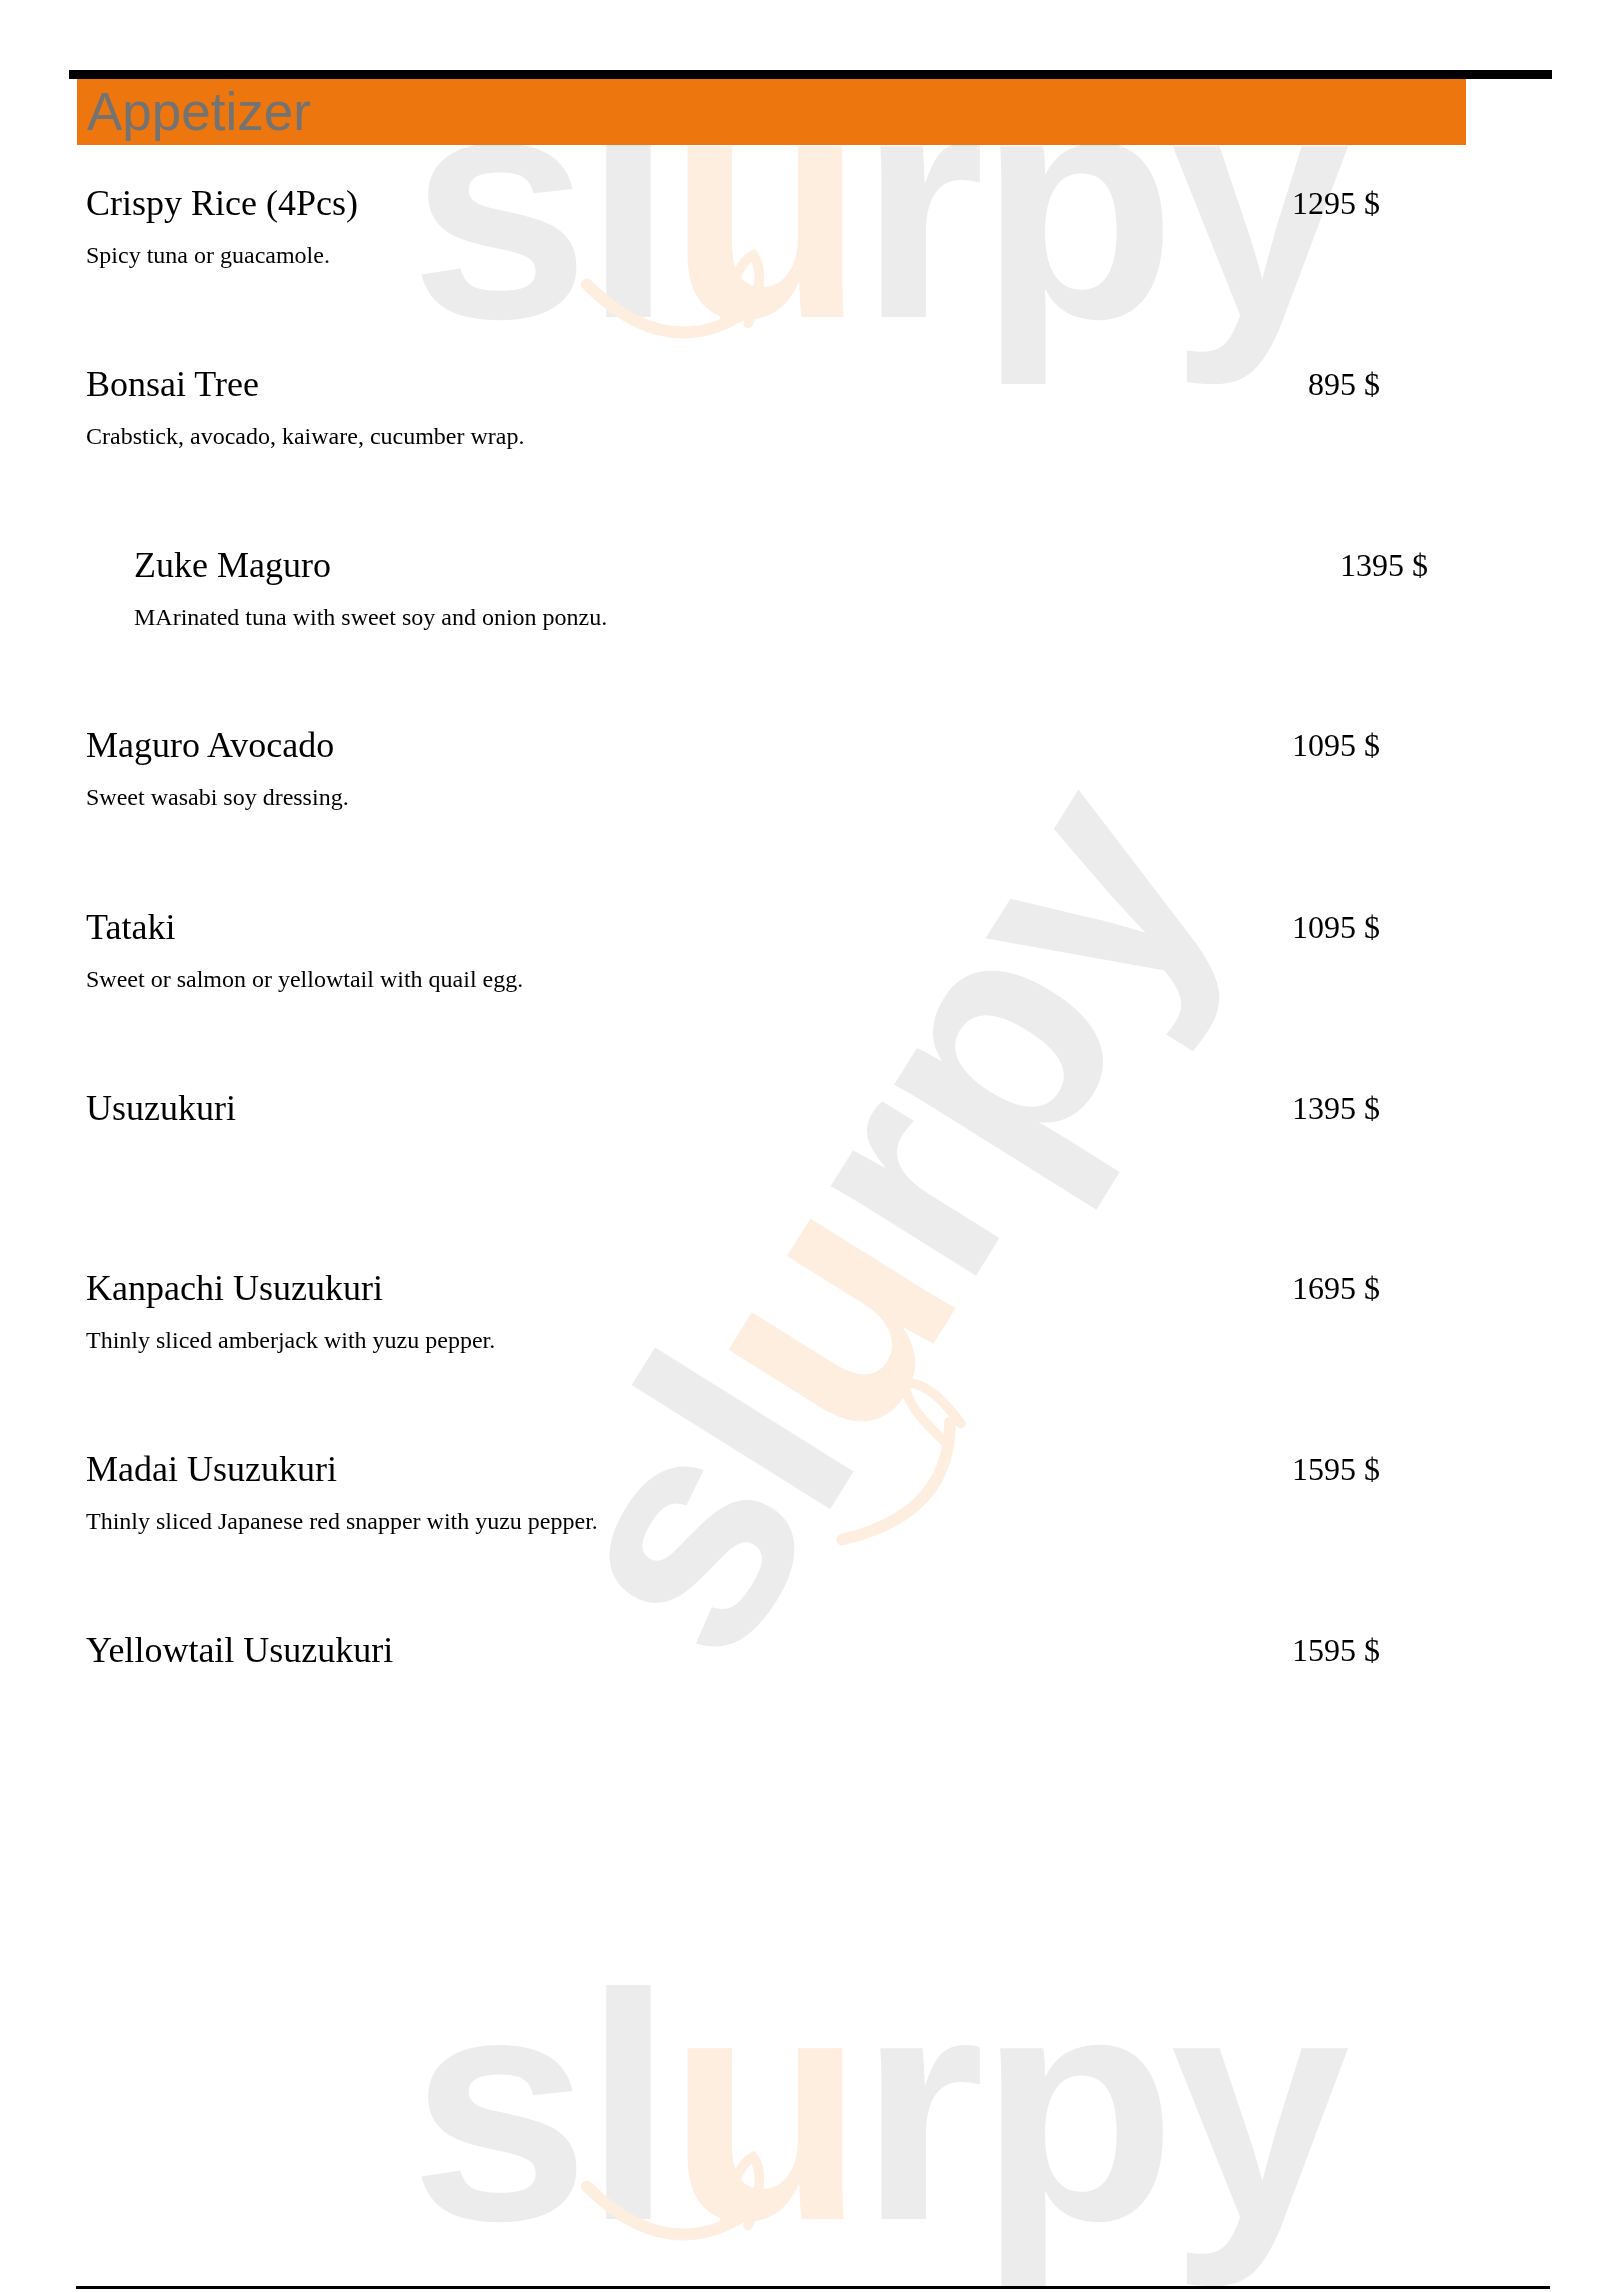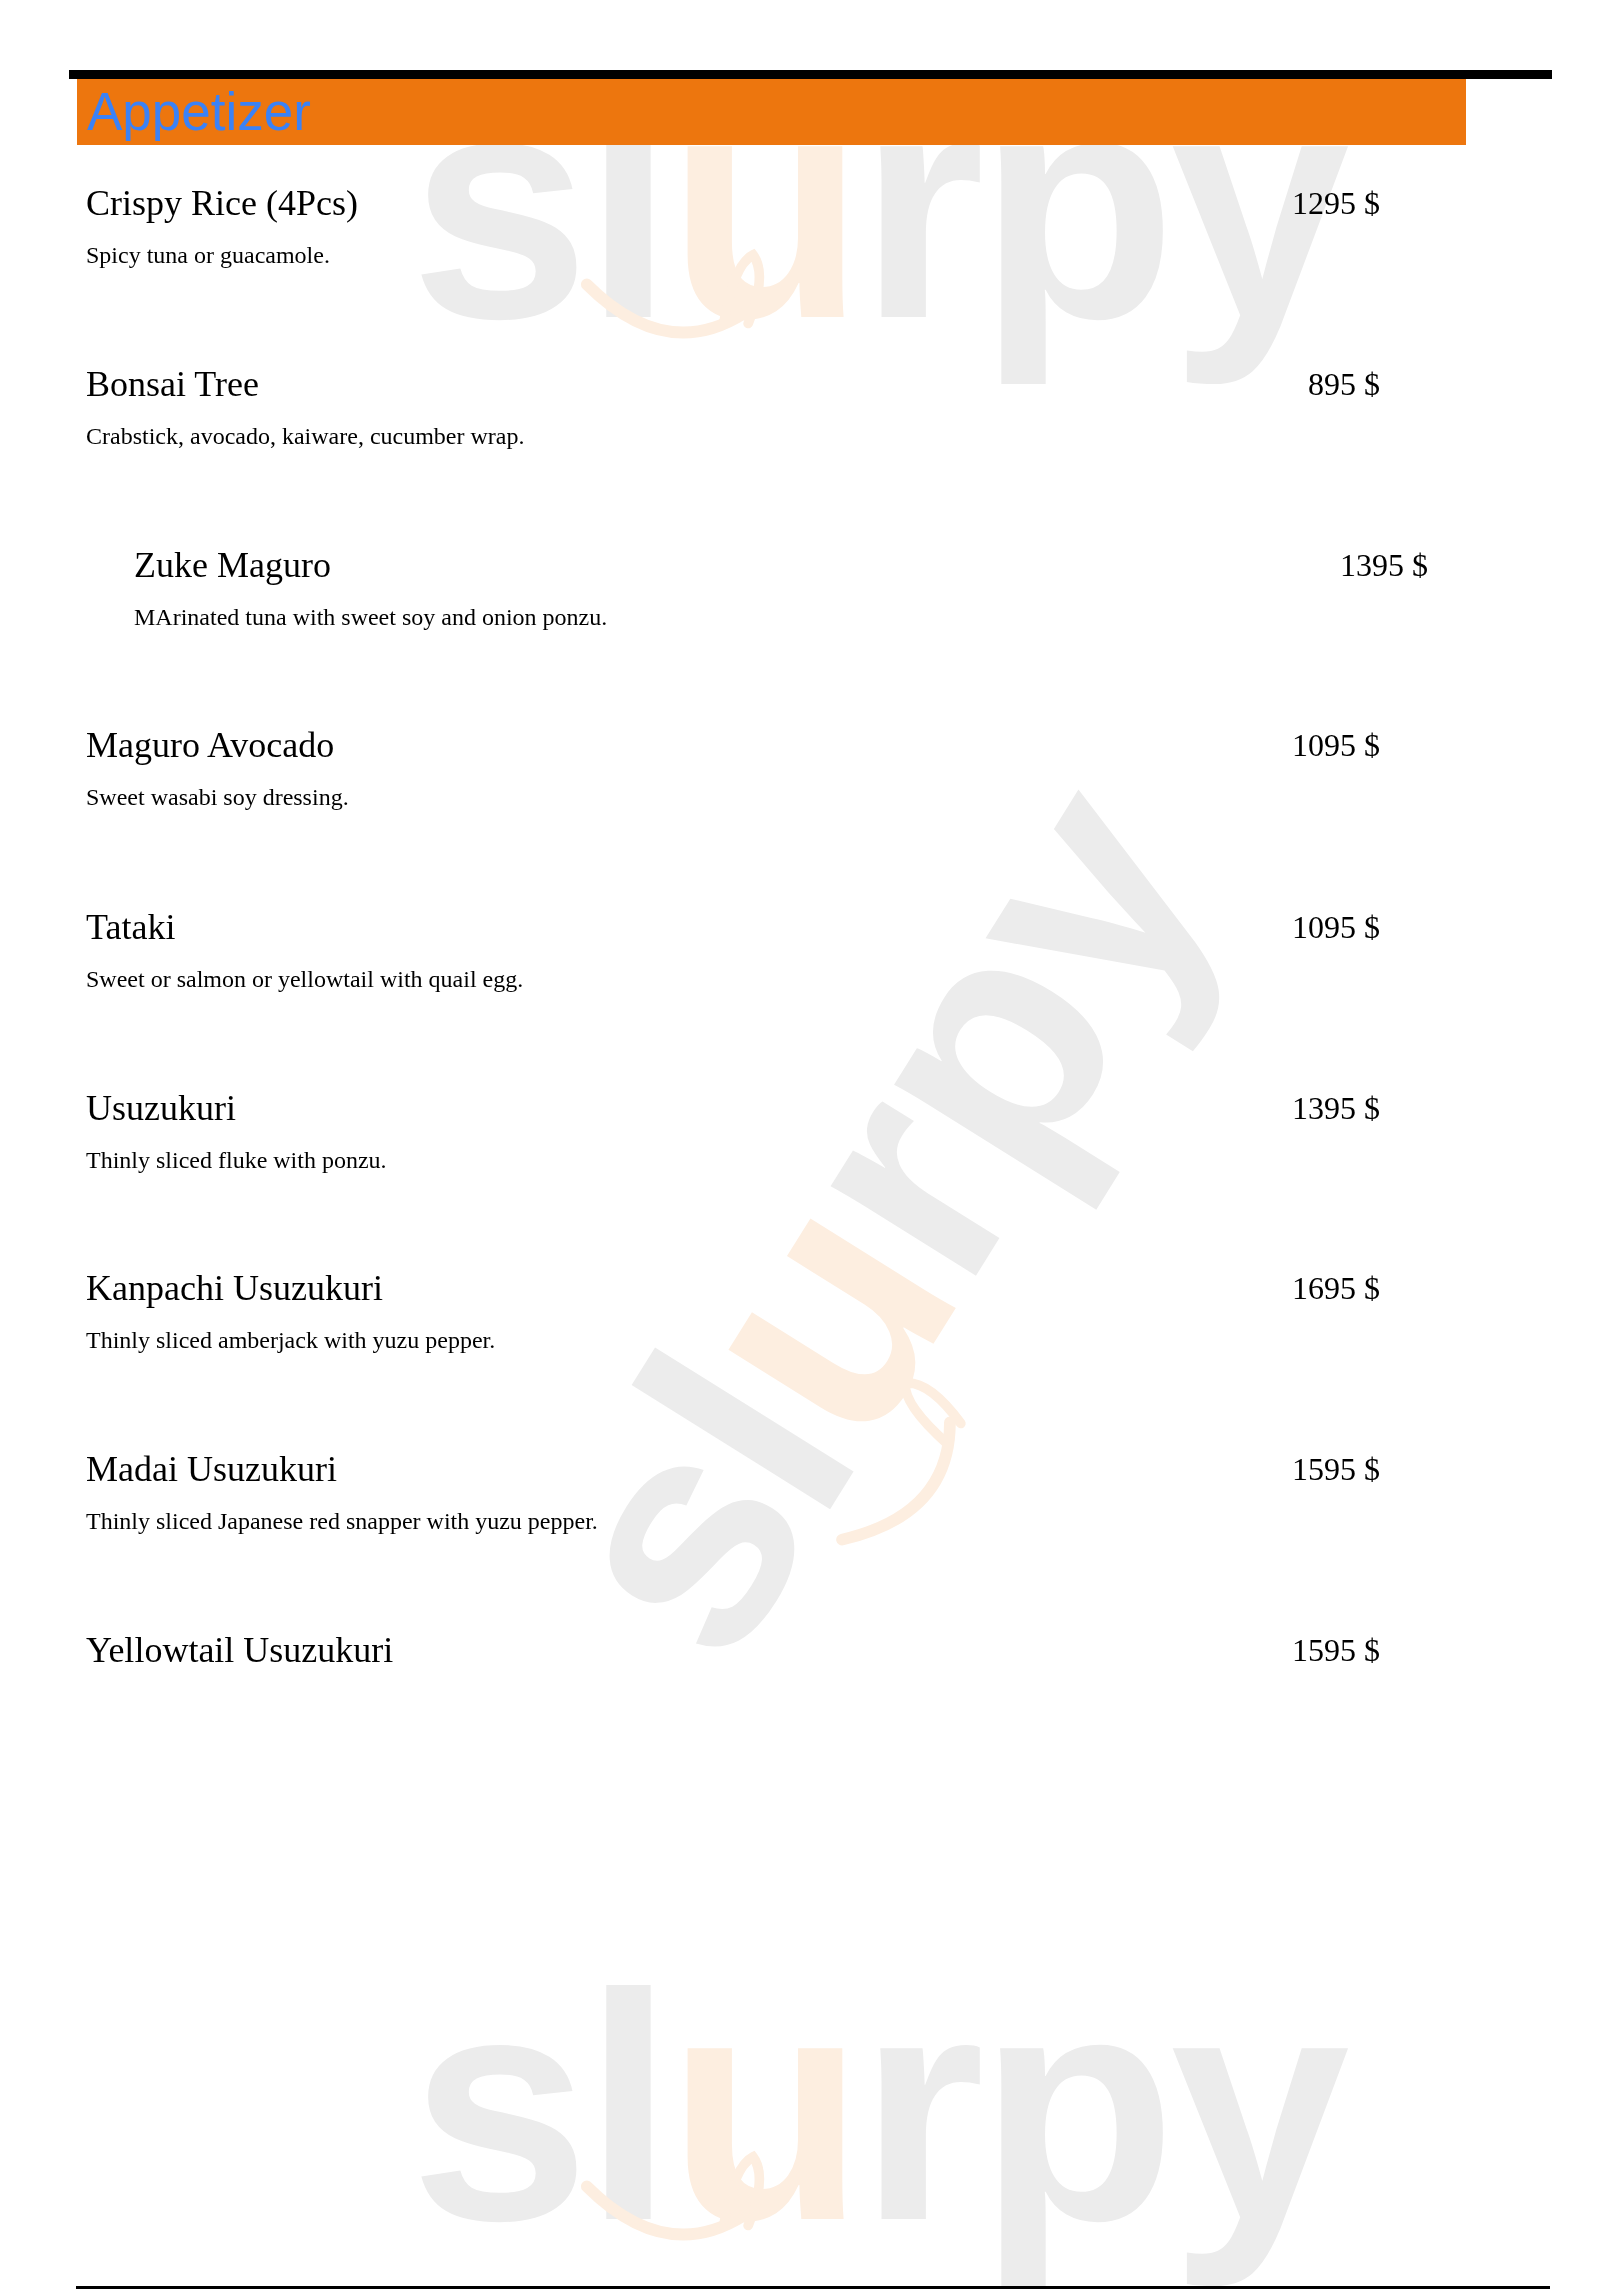--- a/index.html
+++ b/index.html
@@ -10,21 +10,21 @@
   .wm { position: absolute; pointer-events: none; z-index: 0; }
   .wm-word { font-family: "Liberation Sans", "DejaVu Sans", sans-serif; font-weight: bold;
              font-size: 323px; letter-spacing: -5.9px; line-height: 1; white-space: nowrap; }
   .wm-gray { color: #ececec; }
   .wm-orange { color: #fdeee0; }
   .wm svg { position: absolute; }
 
   .top-rule { position: absolute; left: 69px; top: 70px; width: 1483px; height: 8.8px; background: #000; z-index: 2; }
   .header-band { position: absolute; left: 77px; top: 77px; width: 1389px; height: 68px;
                  background: #ec7206; z-index: 1; opacity: 0.97; }
-  .header-title { position: absolute; left: 87px; top: 80px; z-index: 3; color: #3b82f6;
+  .header-title { position: absolute; left: 87px; top: 80px; z-index: 3; color: #737373;
                   font-family: "Liberation Sans", "DejaVu Sans", sans-serif; font-size: 53px;
                   line-height: 63px; letter-spacing: 0px; }
 
   .menu { position: absolute; left: 0; top: 0; width: 1621px; z-index: 3; }
   .item { position: absolute; left: 86px; width: 1294px; height: 108px; }
   .item-name { position: absolute; left: 0; top: 0; font-size: 36px; line-height: 43px; white-space: nowrap; }
   .item-desc { position: absolute; left: 0; top: 52px; font-size: 24px; line-height: 43px; white-space: nowrap; }
   .item-price { position: absolute; right: 0; top: 0; font-size: 32px; line-height: 43px; white-space: nowrap; text-align: right; }
 
   .bottom-rule { position: absolute; left: 76px; top: 2286px; width: 1474px; height: 2.9px; background: #000; z-index: 2; }
@@ -87,21 +87,20 @@
     <div class="item-desc">Sweet wasabi soy dressing.</div>
     <div class="item-price">1095 $</div>
   </div>
   <div class="item" style="top:906px;">
     <div class="item-name">Tataki</div>
     <div class="item-desc">Sweet or salmon or yellowtail with quail egg.</div>
     <div class="item-price">1095 $</div>
   </div>
   <div class="item" style="top:1087px;">
     <div class="item-name">Usuzukuri</div>
-    <div class="item-desc">Thinly sliced fluke with ponzu.</div>
     <div class="item-price">1395 $</div>
   </div>
   <div class="item" style="top:1267px;">
     <div class="item-name">Kanpachi Usuzukuri</div>
     <div class="item-desc">Thinly sliced amberjack with yuzu pepper.</div>
     <div class="item-price">1695 $</div>
   </div>
   <div class="item" style="top:1448px;">
     <div class="item-name">Madai Usuzukuri</div>
     <div class="item-desc">Thinly sliced Japanese red snapper with yuzu pepper.</div>

